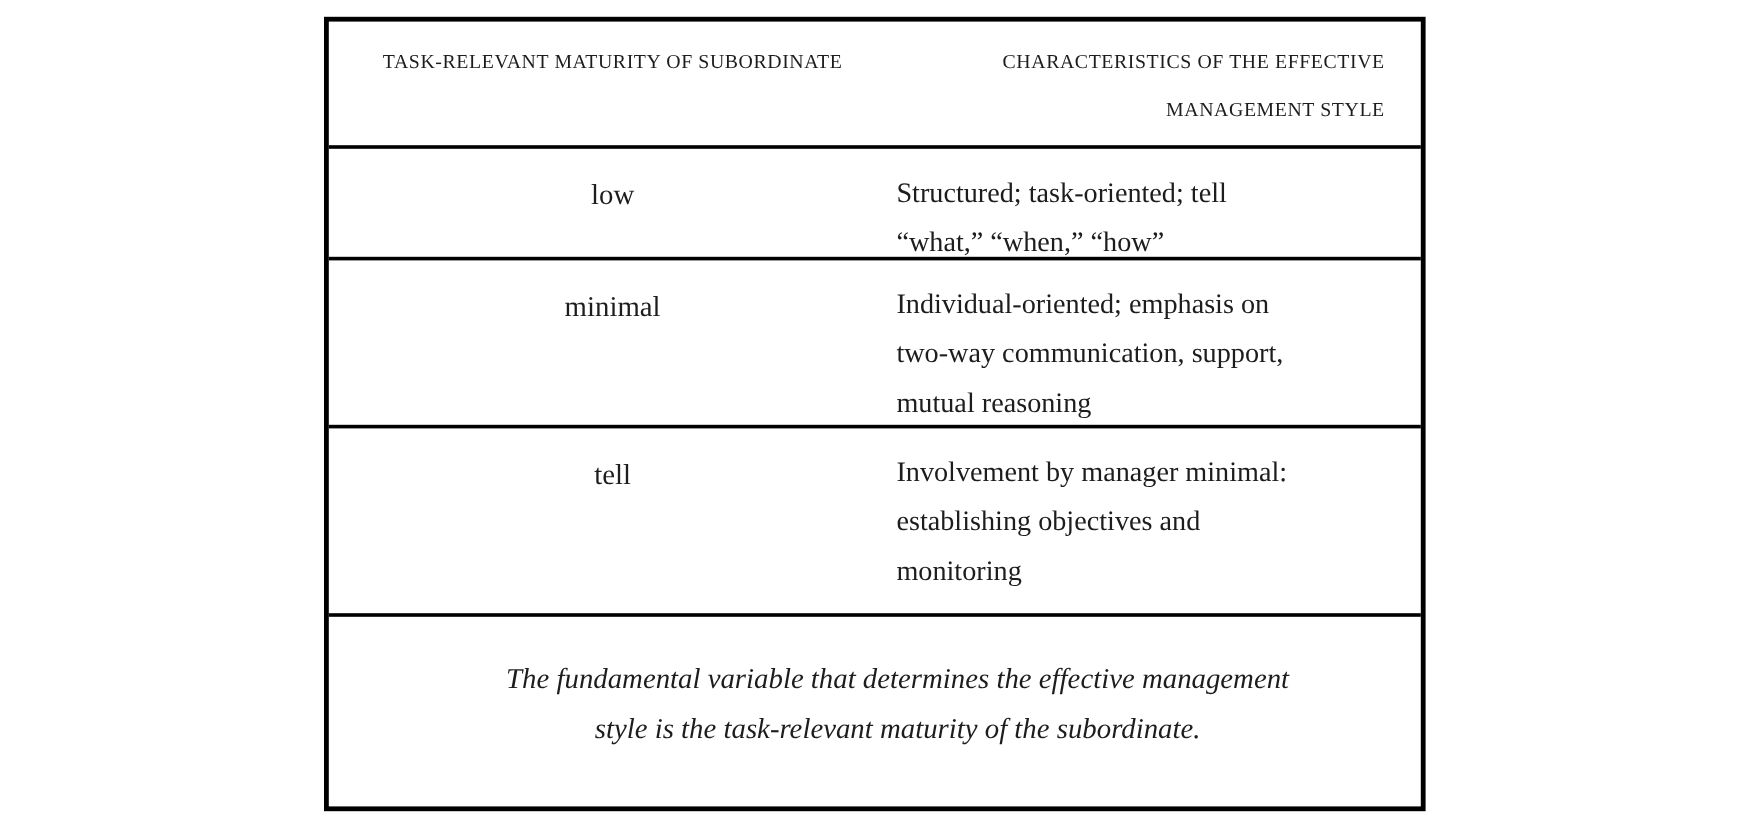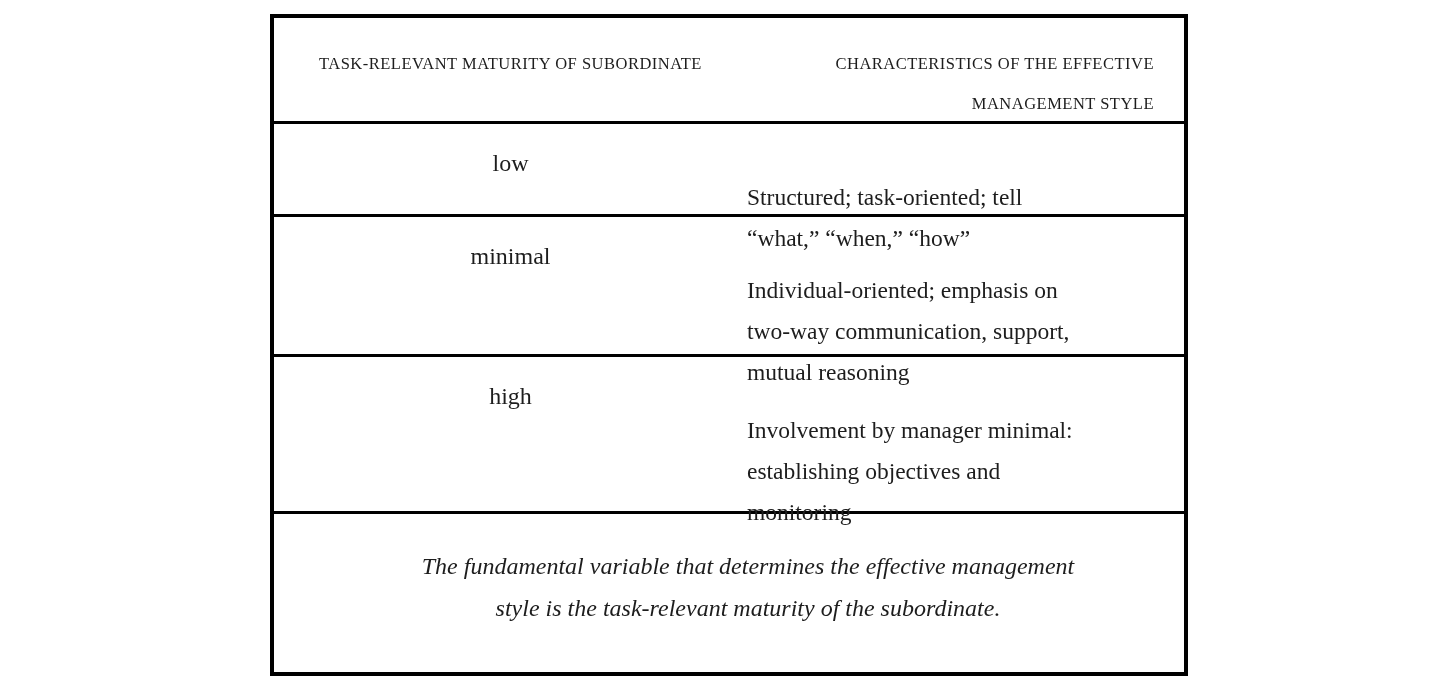--- a/index.html
+++ b/index.html
@@ -53,37 +53,36 @@
     flex-direction: column;
   }
 
   .hdr-text {
     font-size: 16.5px;
     letter-spacing: 0.03em;
     text-transform: uppercase;
     color: #1d1d1d;
     line-height: 40px;
     text-align: center;
-    padding-top: 26px;
+    padding-top: 14px;
     white-space: nowrap;
   }
   .c2 .hdr-text { white-space: normal; padding-right: 30px; padding-left: 10px; text-align: right; }
 
   .maturity {
     font-size: 24px;
     line-height: 30px;
     padding-top: 24px;
     text-align: center;
   }
   .chars {
     font-size: 23.5px;
     line-height: 41px;
     padding-top: 17px;
     text-align: left;
-    margin-top: 36px;
   }
   .chars .line { white-space: nowrap; }
 
   .footnote {
     width: 100%;
     font-style: italic;
     font-size: 24px;
     line-height: 42px;
     text-align: center;
     padding-top: 31px;
@@ -127,21 +126,21 @@
         <div class="chars">
           <div class="line">Individual-oriented; emphasis on</div>
           <div class="line">two-way communication, support,</div>
           <div class="line">mutual reasoning</div>
         </div>
       </div>
     </div>
 
     <div class="row row-body-3">
       <div class="c1">
-        <div class="maturity">high</div>
+        <div class="maturity">tell</div>
       </div>
       <div class="c2">
         <div class="chars">
           <div class="line">Involvement by manager minimal:</div>
           <div class="line">establishing objectives and</div>
           <div class="line">monitoring</div>
         </div>
       </div>
     </div>
 

